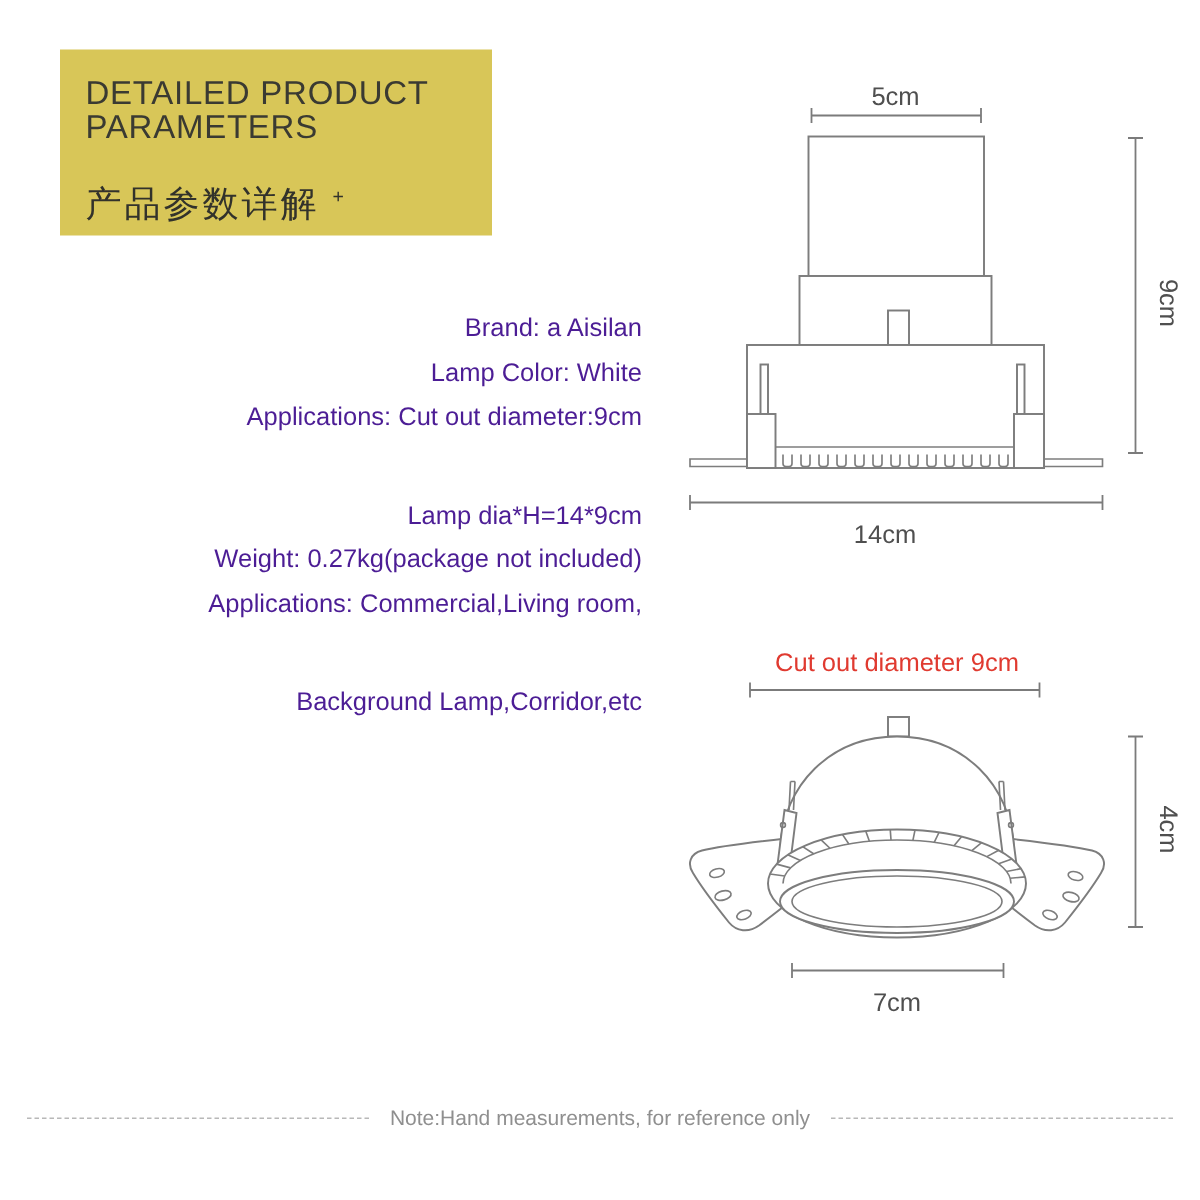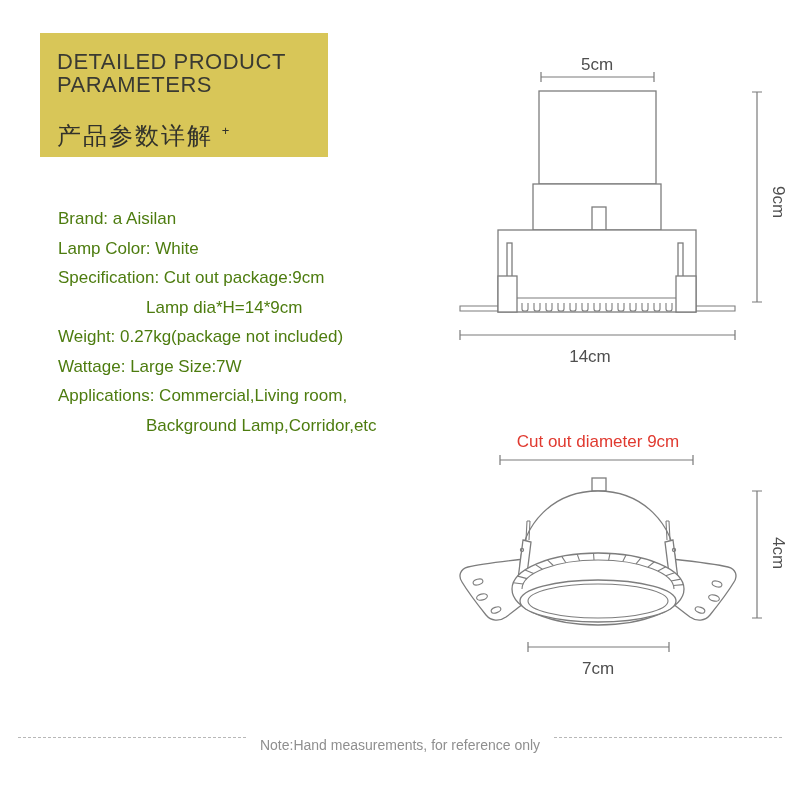--- a/index.html
+++ b/index.html
@@ -16,36 +16,36 @@
     font-size:22px;line-height:23px;letter-spacing:0.5px;
     color:#3a3a32;font-weight:400;
   }
   .title-zh{
     margin-top:24px;font-size:24px;color:#32322b;letter-spacing:2px;
   }
   .title-zh sup{font-size:13px;letter-spacing:0;}
   
   .spec-list{
     position:absolute;left:58px;top:204px;width:370px;
-    font-size:17px;color:#4d7c0f;
+    font-size:17px;color:#4c1d95;text-align:right;
   }
   .spec-line{height:29.5px;line-height:29.5px;white-space:nowrap;}
-  .spec-line.indent{padding-left:88px;}
+  .spec-line.indent{padding-left:88px;margin-top:36px;}
   
   .svg-front{position:absolute;left:440px;top:40px;}
   .svg-3d{position:absolute;left:440px;top:420px;}
   .outline{fill:#ffffff;stroke:#7d7d7d;stroke-width:1.3;}
   .thin{fill:none;stroke:#7d7d7d;stroke-width:1.1;}
   .dim{stroke:#7b7b7b;stroke-width:1.2;fill:none;}
   .dim-text{fill:#4f4f4f;font-size:17px;font-family:"Liberation Sans",sans-serif;}
   .cutout-text{font-size:17px;font-family:"Liberation Sans",sans-serif;fill:#e03a30;}
   
   .footer-note{
     position:absolute;left:18px;right:18px;top:737px;height:16px;
-    display:flex;
+    display:flex;align-items:center;
   }
   .footer-note .dash{flex:1;border-top:1px dashed #b8b8b8;height:0;}
   .footer-note .note-text{
     padding:0 14px;font-size:14px;color:#8f8f8f;white-space:nowrap;
   }
 </style>
 </head>
 <body>
 
 <div class="header-box" style="background-color: rgb(216, 198, 88);">
@@ -55,24 +55,23 @@
   </div>
   <div class="title-zh">
     <span>产品参数详解</span>
     <sup>+</sup>
   </div>
 </div>
 
 <div class="spec-list">
   <div class="spec-line">Brand: a Aisilan</div>
   <div class="spec-line">Lamp Color: White</div>
-  <div class="spec-line">Specification: Cut out package:9cm</div>
+  <div class="spec-line">Applications: Cut out diameter:9cm</div>
   <div class="spec-line indent">Lamp dia*H=14*9cm</div>
   <div class="spec-line">Weight: 0.27kg(package not included)</div>
-  <div class="spec-line">Wattage: Large Size:7W</div>
   <div class="spec-line">Applications: Commercial,Living room,</div>
   <div class="spec-line indent">Background Lamp,Corridor,etc</div>
 </div>
 
 <svg class="svg-front" width="360" height="340" viewBox="0 0 360 340">
 
   <text class="dim-text" x="157" y="30" text-anchor="middle">5cm</text>
   <path class="dim" d="M101,37 H214 M101,32 V42 M214,32 V42"></path>
 
   <g>

